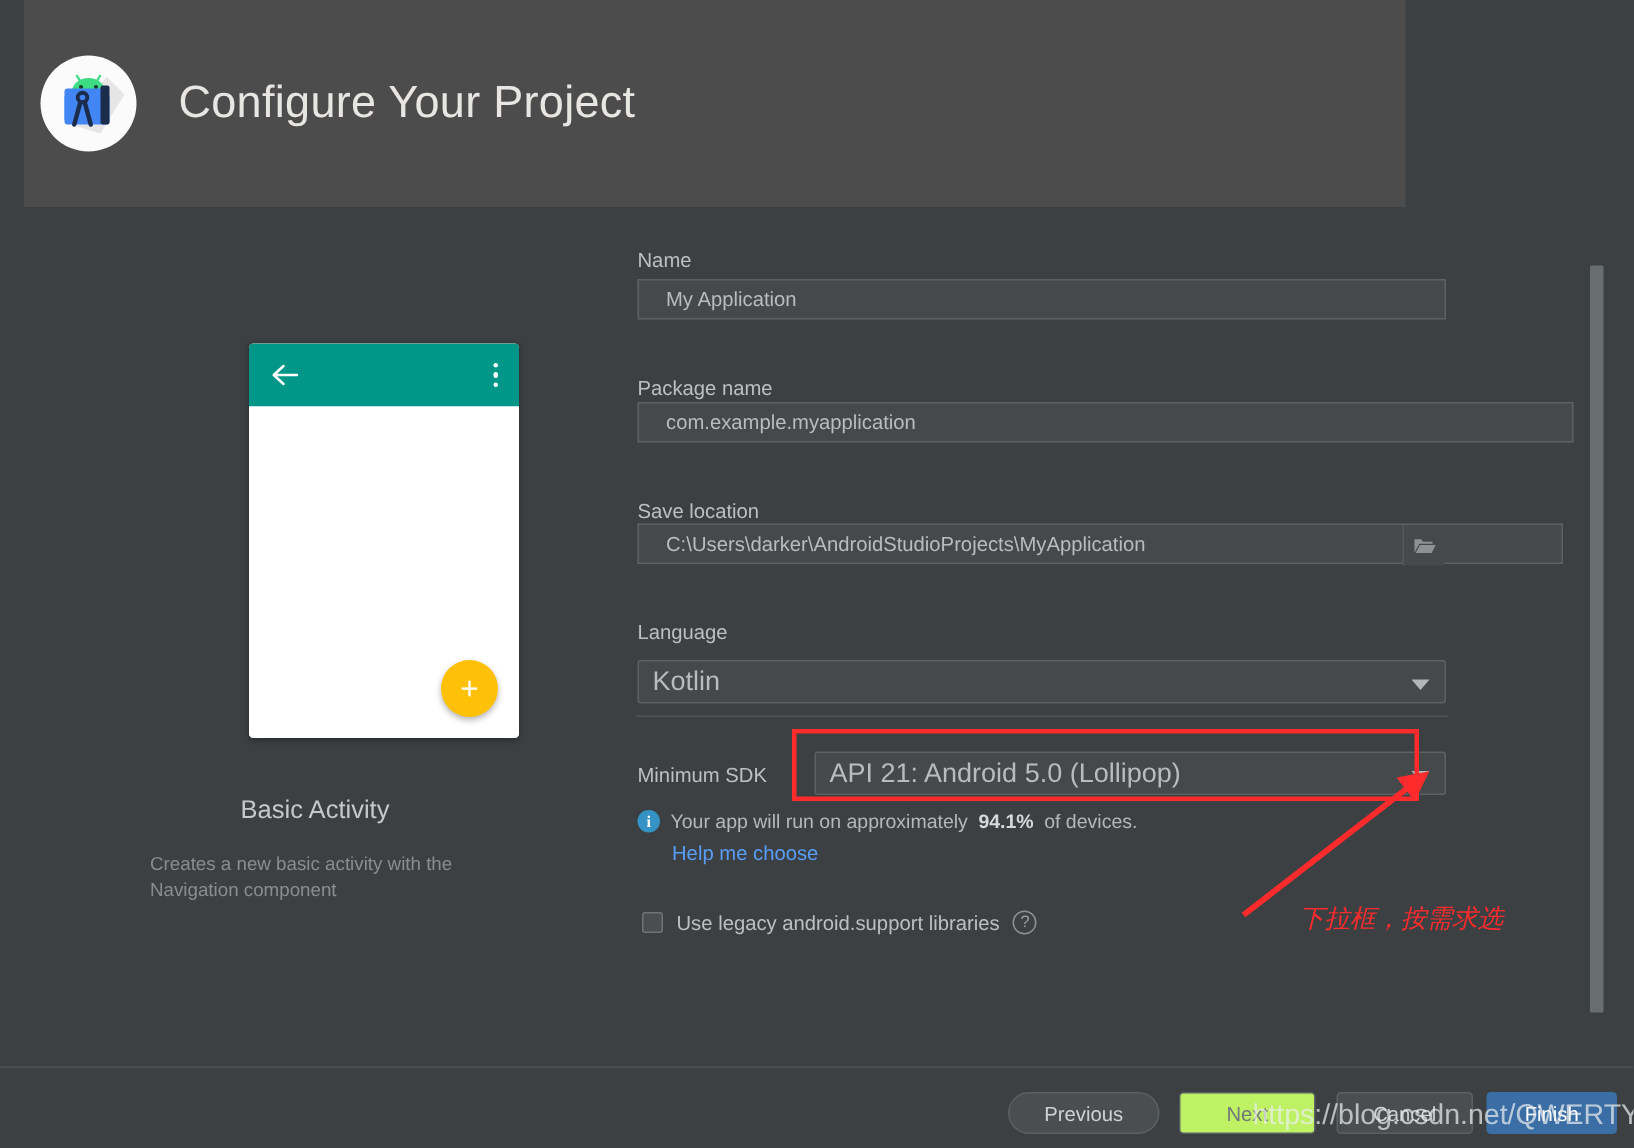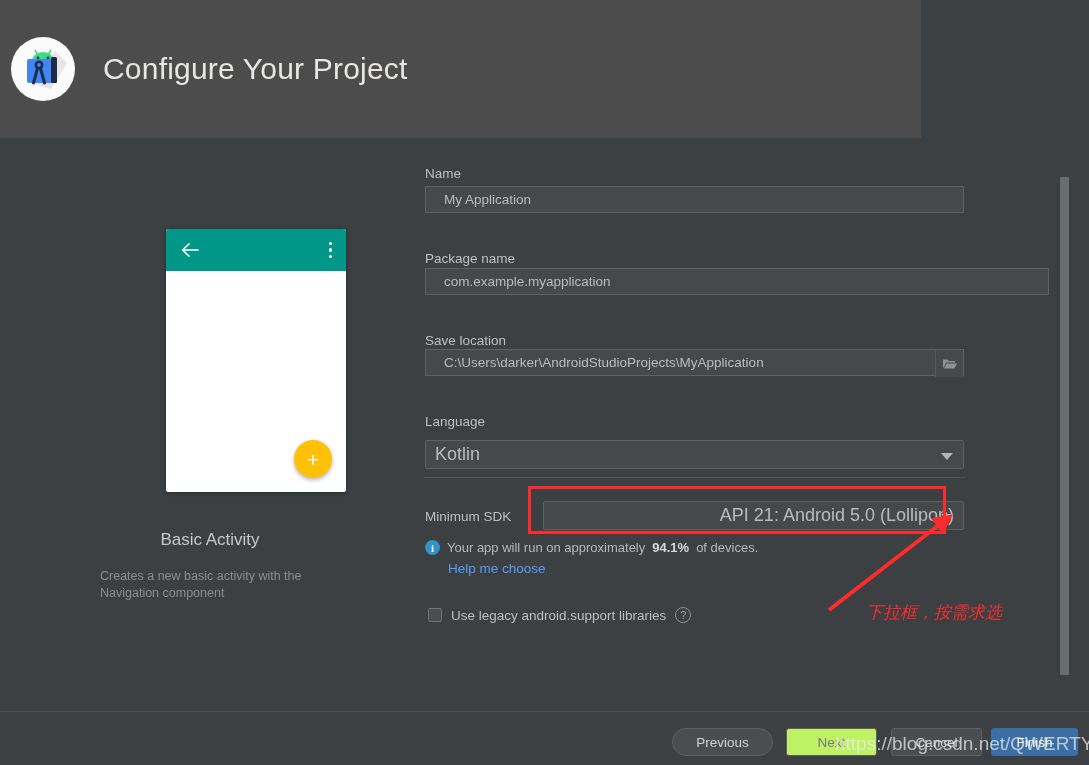--- a/index.html
+++ b/index.html
@@ -16,21 +16,21 @@
   .wizard {
     position: relative;
     width: 1089px;
     height: 765px;
     background: #3c4043;
   }
 
   
   .header {
     position: absolute;
-    left: 0; top: 0;
+    left: 16px; top: 0;
     width: 921px; height: 138px;
     background: #4c4c4c;
     display: flex;
     align-items: center;
   }
   .logo-wrap {
     margin-left: 11px;
     width: 64px; height: 64px;
     flex: 0 0 auto;
   }
@@ -329,37 +329,37 @@
 
     <div class="form-col">
 
       <div class="field-label" style="left:5px; top:28px;">Name</div>
       <div class="txtfield" style="left:5px; top:48px; width:539px;" placeholder="Application name">My Application</div>
 
       <div class="field-label" style="left:5px; top:113px;">Package name</div>
       <div class="txtfield" style="left:5px; top:130px; width:624px;" placeholder="Package name">com.example.myapplication</div>
 
       <div class="field-label" style="left:5px; top:195px;">Save location</div>
-      <div class="txtfield with-btn" style="left:5px; top:211px; width:539px;" placeholder="Project location">C:\Users\darker\AndroidStudioProjects\MyApplication</div>
+      <div class="txtfield with-btn" style="left:5px; top:211px; width:617px;" placeholder="Project location">C:\Users\darker\AndroidStudioProjects\MyApplication</div>
       <div class="browse-btn" style="left:515px; top:212px;">
         <svg width="16" height="13" viewBox="0 0 16 13">
           <path d="M1 11.5 V2.5 h4.4 l1.3 1.6 H13 v1.4 H4.2 L1 11.5 Z M4.6 6.4 H15.2 L12.4 11.6 H1.8 Z" fill="#8e9295"></path>
         </svg>
       </div>
 
       <div class="field-label" style="left:5px; top:276px;">Language</div>
       <div class="combo" style="left:5px; top:302px; width:539px;">
         <span>Kotlin</span>
         <span class="caret"></span>
       </div>
 
       <div class="divider" style="left:4px; top:339px; width:541px;"></div>
 
       <div class="field-label" style="left:5px; top:371px;">Minimum SDK</div>
-      <div class="combo" style="left:123px; top:363px; width:421px;justify-content:flex-end;">
+      <div class="combo" style="left:123px; top:363px; width:421px;">
         <span>API 21: Android 5.0 (Lollipop)</span>
         <span class="caret"></span>
       </div>
 
       <div class="info-row" style="left:5px; top:402px;">
         <span class="info-icon">i</span>
         <span>Your app will run on approximately</span>
         <b>94.1%</b>
         <span>of devices.</span>
       </div>

